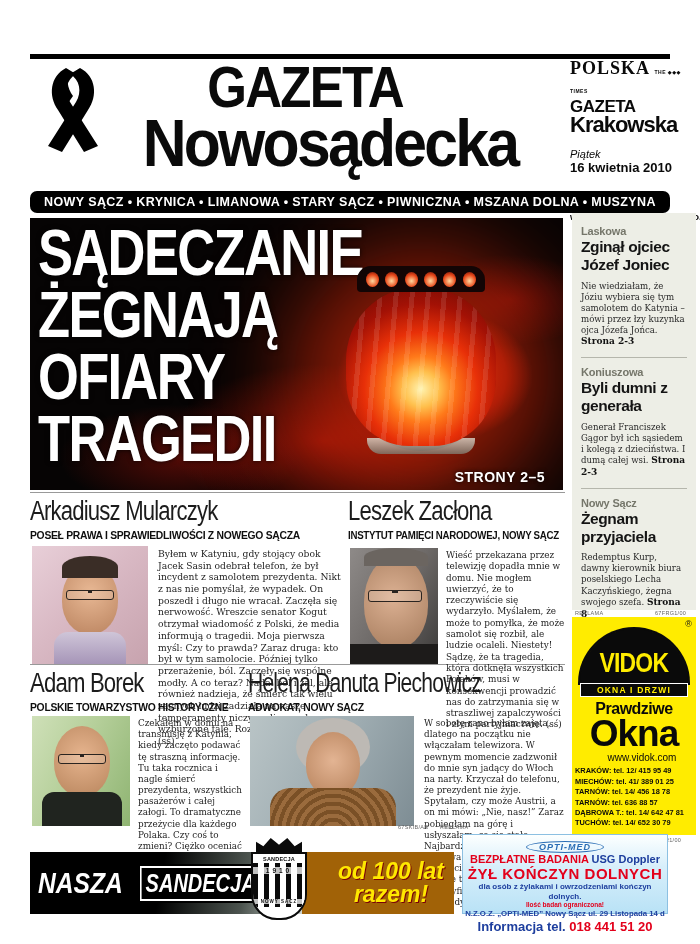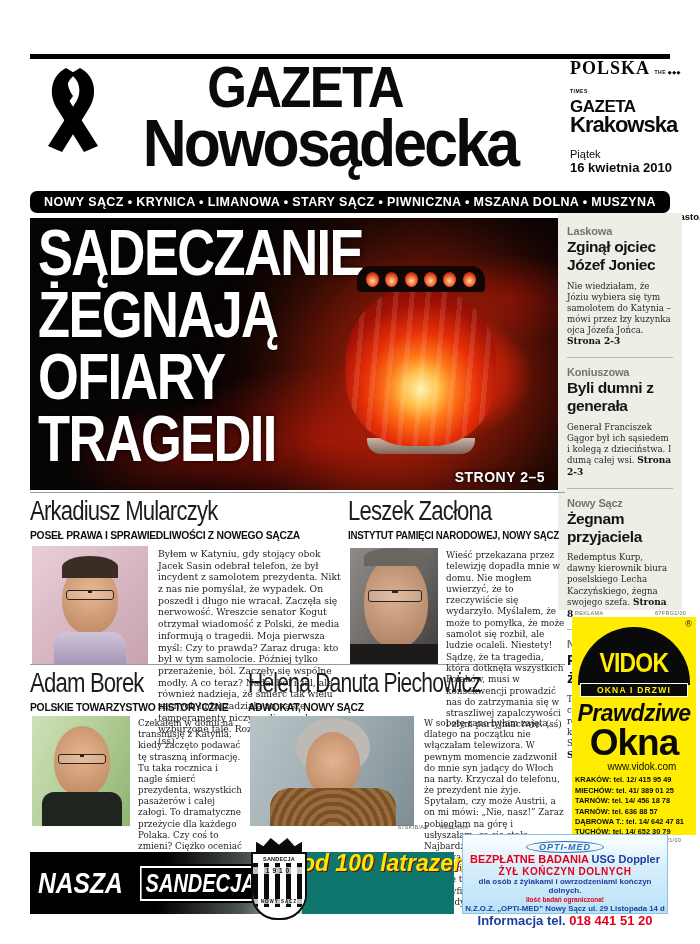--- a/index.html
+++ b/index.html
@@ -15,21 +15,21 @@
     font-size:58px; font-weight:bold; letter-spacing:-2px; color:#0a0a0a;
     transform:scaleX(.88); transform-origin:center; line-height:1; }
   #mast-title2 { left:85px; top:110px; width:490px; text-align:center;
     font-size:66px; font-weight:bold; letter-spacing:-3px; color:#0a0a0a;
     transform:scaleX(.92); transform-origin:center; line-height:1; }
   #brand-box { left:570px; top:58px; width:112px; color:#0a0a0a; }
   .brand-polska { font-family:"Liberation Serif", serif; font-weight:bold; font-size:18px; letter-spacing:1px; }
   .brand-times { font-size:5px; font-weight:bold; letter-spacing:.5px; }
   .brand-gazeta { font-size:17px; font-weight:bold; letter-spacing:-.5px; line-height:.95; margin-top:2px; }
   .brand-krakowska { font-size:22px; font-weight:bold; letter-spacing:-1px; line-height:.95; }
-  .brand-day { font-size:11px; margin-top:12px; }
+  .brand-day { font-size:11px; margin-top:12px;font-style:italic; }
   .brand-date { font-size:13px; font-weight:bold; }
   .brand-see { font-size:9px; font-weight:bold; margin-top:26px; }
   .brand-url { font-size:9.5px; font-weight:bold; }
 
   
   #cities-bar { left:30px; top:191px; width:640px; height:22px; background:#000; color:#fff;
     display:flex; align-items:center; justify-content:center;
     font-size:12.5px; font-weight:bold; letter-spacing:.4px; white-space:nowrap;border-radius:7px; }
 
   
@@ -55,42 +55,42 @@
     background:radial-gradient(circle at 50% 60%, #ffd9a0 0%, #e8481a 55%, #5e0b04 100%); }
   .lantern-glass { position:relative; width:150px; height:158px; margin:-4px auto 0; border-radius:46% 46% 42% 42%;
     background:
       repeating-linear-gradient(95deg, rgba(255,255,255,.10) 0 5px, rgba(0,0,0,0) 5px 16px),
       radial-gradient(circle at 50% 64%, #fff3b0 0%, #ffc04d 14%, #ff7a1a 26%, #e83008 45%, #a31105 68%, #600a03 100%);
     z-index:1; }
   .lantern-base { width:108px; height:16px; margin:-8px auto 0; border-radius:0 0 14px 14px;
     background:linear-gradient(180deg, #d8cfc2, #7e7468); opacity:.85; }
 
   
-  #sidebar { left:558px; top:213px; width:124px; height:397px; background:#edeee6; padding:4px 9px 0 9px; }
+  #sidebar { left:572px; top:213px; width:124px; height:397px; background:#edeee6; padding:4px 9px 0 9px; }
   .sb-item { padding:8px 0 9px 0; }
   .sb-item + .sb-item { border-top:1px solid #b5b6ac; }
   .sb-kicker { font-size:11px; font-weight:bold; color:#75766a; letter-spacing:-.2px; }
   .sb-title { font-size:15.5px; font-weight:bold; color:#141414; letter-spacing:-.4px; line-height:1.18; margin-top:1px; }
   .sb-body { font-family:"DejaVu Serif", serif; font-size:8.6px; color:#2a2a2a; line-height:1.3; margin-top:6px; }
   .sb-page { font-size:9px; font-weight:bold; color:#111; }
 
   
   .tiny-label { font-size:5.5px; color:#666; letter-spacing:.3px; }
 
   
   #vidok { left:572px; top:617px; width:124px; height:218px; background:#ffec00; text-align:center; overflow:hidden; }
   #vidok .reg { position:absolute; top:2px; right:4px; font-size:9px; color:#111; }
   .vidok-arch { width:108px; height:54px; margin:12px auto 0; background:#0a0a0a; border-radius:54px 54px 0 0;
     display:flex; align-items:flex-end; justify-content:center; box-shadow:0 0 0 2px #0a0a0a; }
   .vidok-arch span { color:#ffec00; font-size:28px; font-weight:bold; letter-spacing:-1px;
     transform:scaleX(.82); line-height:1; padding-bottom:6px; }
   .vidok-strip { width:108px; height:14px; margin:0 auto; background:#0a0a0a; border:1.5px solid #fff;
     display:flex; align-items:center; justify-content:center;
     color:#ffec00; font-size:8.5px; font-weight:bold; letter-spacing:1.2px; }
-  .vidok-l1 { font-size:23px; font-weight:bold; color:#0a0a0a; letter-spacing:-.5px; margin-top:3px;font-style:italic; }
+  .vidok-l1 { font-size:16px; font-weight:bold; color:#0a0a0a; letter-spacing:-.5px; margin-top:3px; }
   .vidok-l2 { font-size:37px; font-weight:bold; color:#0a0a0a; letter-spacing:-1px; line-height:.85; }
   .vidok-url { font-size:10px; font-weight:normal; color:#0a0a0a; margin-top:3px;margin-left:16px; }
   .vidok-phones { margin-top:3px; padding:0 3px; text-align:left; }
   .vidok-phones div { font-size:7.4px; font-weight:bold; color:#0a0a0a; line-height:1.4; white-space:nowrap; }
 
   
   .row-rule { left:30px; width:535px; height:1px; background:#999; }
   .article { color:#111; }
   .a-name { font-size:27px; font-weight:normal; color:#1c1c1c; letter-spacing:-1px;
     transform:scaleX(.82); transform-origin:left; white-space:nowrap; line-height:1; }
@@ -106,22 +106,22 @@
   #banner { left:30px; top:852px; width:424px; height:62px; }
   .banner-black { position:absolute; left:0; top:0; width:272px; height:62px;
     background:linear-gradient(100deg, #000 48%, #4c544f 78%, #cfd5cf 100%);
     display:flex; align-items:center; padding-left:8px; }
   .banner-black .w1 { color:#fff; font-size:29px; font-weight:bold; font-style:italic; letter-spacing:0;
     transform:scaleX(.85); transform-origin:left; }
   .banner-box { border:2px solid #fff; box-shadow:0 0 0 2px #000; background:#000; margin-left:2px;
     padding:1px 5px; color:#fff; font-size:25px; font-weight:bold; font-style:italic;
     transform:scaleX(.8); transform-origin:left; white-space:nowrap; }
   .banner-black .w3 { color:#fff; font-size:22px; font-weight:bold; font-style:italic; margin-left:-18px; }
-  .banner-red { position:absolute; left:272px; top:0; width:152px; height:62px; background:#0f766e;
-    display:flex; flex-direction:row; align-items:flex-start; justify-content:center; padding-left:26px; }
+  .banner-red { position:absolute; left:272px; top:0; width:152px; height:62px; background:#a16207;
+    display:flex; flex-direction:column; align-items:center; justify-content:center; padding-left:26px; }
   .banner-red div { color:#ffe800; font-size:23px; font-weight:bold; font-style:italic; line-height:1;
     text-shadow:1px 1px 0 #7a0008; white-space:nowrap; }
   
   #crest { left:248px; top:838px; width:62px; height:86px; z-index:3; text-align:center; }
   .crown { width:46px; height:15px; margin:0 auto; background:#0a0a0a;
     clip-path:polygon(0 100%, 0 25%, 16% 55%, 32% 0, 50% 45%, 68% 0, 84% 55%, 100% 25%, 100% 100%); }
   .shield { width:56px; height:68px; margin:-1px auto 0; background:#fff; border:2px solid #0a0a0a;
     border-radius:0 0 26px 26px; overflow:hidden; }
   .shield .s-top { font-size:5.5px; font-weight:bold; color:#0a0a0a; letter-spacing:.2px; padding-top:2px; }
   .shield .s-stripes { position:relative; width:100%; height:44px; margin-top:1px;
@@ -133,21 +133,21 @@
 
   
   #optimed { left:462px; top:834px; width:206px; height:80px; border:1px solid #8cc0e2;
     background:linear-gradient(180deg, #fdffff 0%, #d8effb 40%, #b9e2f6 100%);
     text-align:center; padding-top:1px; }
   .om-logo { display:inline-block; border:1.5px solid #2a6db5; border-radius:50%;
     padding:0 12px; color:#2a6db5; font-size:9px; font-weight:bold; font-style:italic; letter-spacing:1px; }
   .om-l1 { font-size:11px; font-weight:bold; line-height:1.05; white-space:nowrap; }
   .om-red { color:#e3001b; }
   .om-blue { color:#1d3e9e; }
-  .om-l2 { font-size:10px; font-weight:bold; color:#e3001b; letter-spacing:.5px; line-height:1.1; }
+  .om-l2 { font-size:15px; font-weight:bold; color:#e3001b; letter-spacing:.5px; line-height:1.1; }
   .om-l3 { font-size:8px; font-weight:bold; color:#1d3e9e; line-height:1.2; }
   .om-l4 { font-size:6.5px; font-weight:bold; color:#e3001b; line-height:1.2; }
   .om-l5 { font-size:7.8px; font-weight:bold; color:#1d3e9e; line-height:1.25; }
   .om-l6 { font-size:13px; font-weight:bold; color:#1d3e9e; line-height:1.25; }
 </style>
 </head>
 <body>
 
 <div id="page">
 

